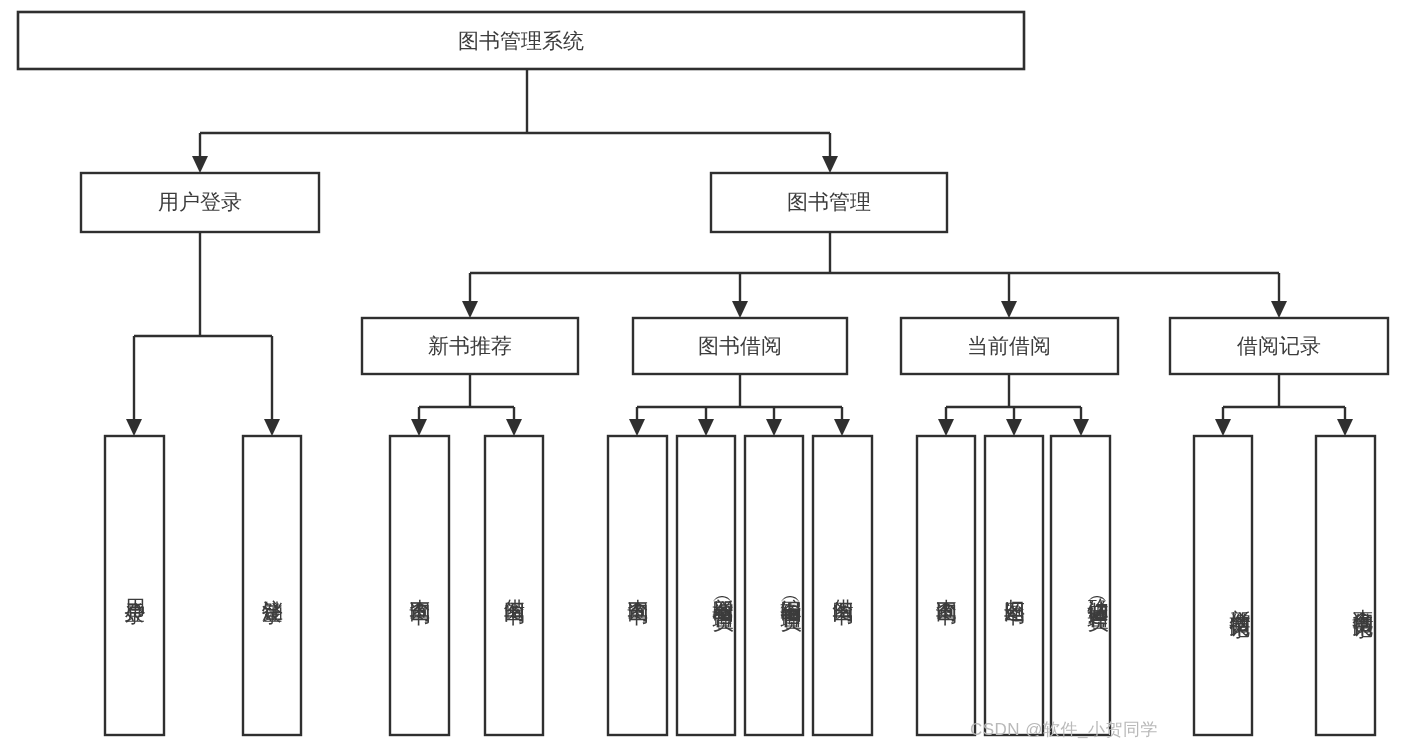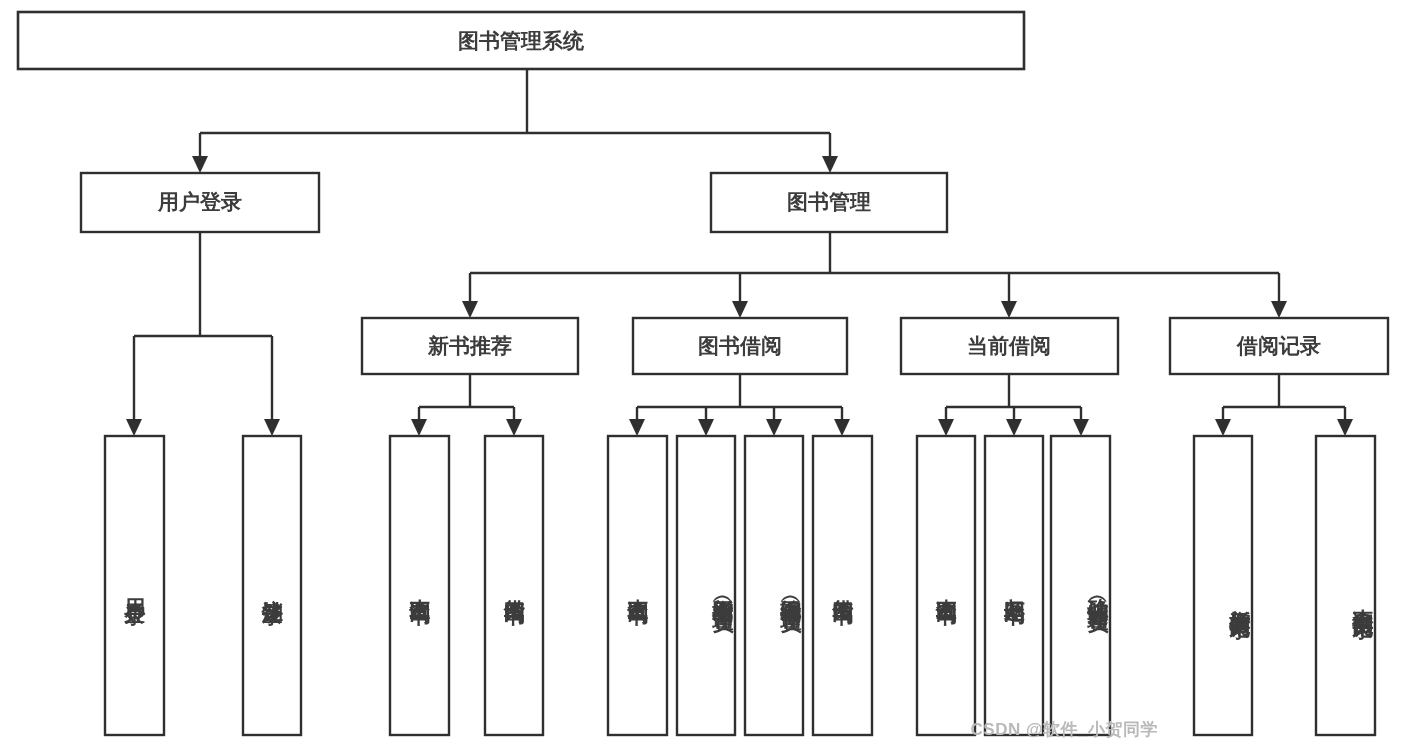--- a/index.html
+++ b/index.html
@@ -11,21 +11,20 @@
     width: 1405px;
     height: 747px;
     font-family: "Liberation Sans", "DejaVu Sans", sans-serif;
     overflow: hidden;
     position: relative;
   }
   #diagram-root {
     position: relative;
     width: 1168px;
     height: 747px;
-    font-weight: bold;
   }
   svg.flow {
     position: absolute;
     left: 0;
     top: 0;
     width: 1405px;
     height: 747px;
   }
   .node-box {
     fill: #ffffff;

